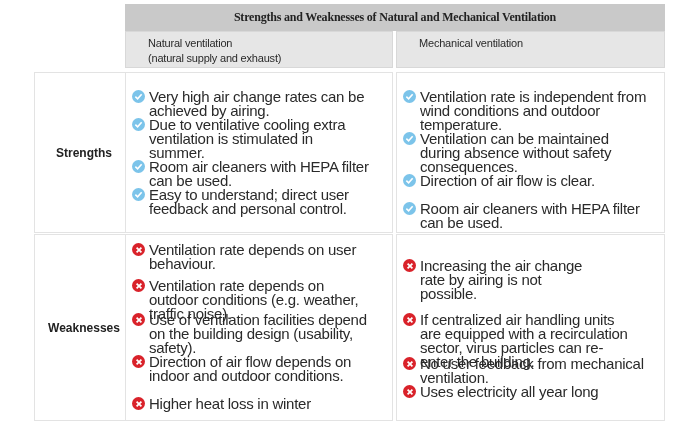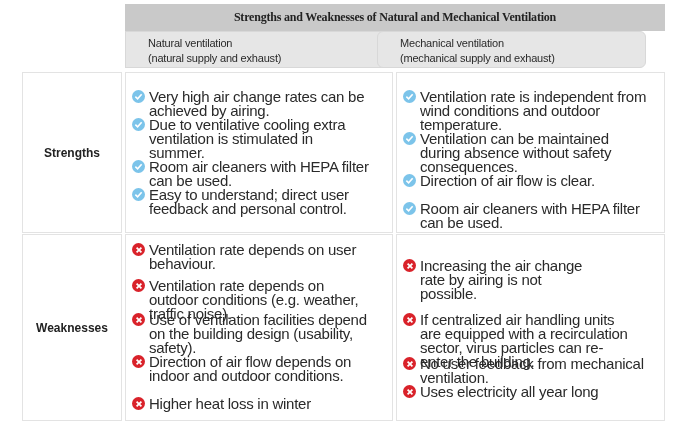--- a/index.html
+++ b/index.html
@@ -10,27 +10,27 @@
       position: absolute; left: 125px; top: 4px; width: 540px; height: 27px;
       background: #c9c9c9; display: flex; align-items: center; justify-content: center;
       font-weight: bold; font-size: 12px; color: #222; letter-spacing: -0.2px; font-family: Liberation Serif, serif;
     }
     .subhead {
       position: absolute; top: 31px; height: 37px; background: #e6e6e6;
       border: 1px solid #d8d8d8; padding: 4px 0 0 22px;
       font-size: 11px; line-height: 15px; color: #2a2a2a; letter-spacing: -0.2px;
     }
     .subhead.nat { left: 125px; width: 268px; }
-    .subhead.mech { left: 377px; width: 269px; border-radius: 6px; }
+    .subhead.mech { left: 396px; width: 269px; }
 
     .cell {
       position: absolute; background: #fff; border: 1.5px solid #e3e3e3;
     }
     .label-cell { display: flex; align-items: center; justify-content: center;
-      font-weight: bold; font-size: 12px; color: #222; }
+      font-weight: bold; font-size: 12px; color: #222; margin-left: 12px; }
 
     .row-strengths { top: 72px; height: 161px; }
     .row-weaknesses { top: 234px; height: 187px; }
     .col-label { left: 22px; width: 100px; }
     .col-nat { left: 125px; width: 268px; }
     .col-mech { left: 396px; width: 269px; }
 
     .list { position: absolute; left: 6px; right: 4px; }
     .item { display: flex; align-items: flex-start; font-size: 15px; line-height: 14px;
       color: #2a2a2a; letter-spacing: -0.25px; position: absolute; left: 0; right: 0; }
@@ -44,21 +44,20 @@
 <body>
 
 <div class="title-bar">Strengths and Weaknesses of Natural and Mechanical Ventilation</div>
 
 <div class="subhead nat">
   <div>Natural ventilation</div>
   <div>(natural supply and exhaust)</div>
 </div>
 <div class="subhead mech">
   <div>Mechanical ventilation</div>
-  <div>(mechanical supply and exhaust)</div>
 </div>
 
 <div class="cell label-cell row-strengths col-label">
   <span>Strengths</span>
 </div>
 
 <div class="cell row-strengths col-nat">
   <div class="list">
     <div class="item" style="top:17px">
       <span class="icon check">

